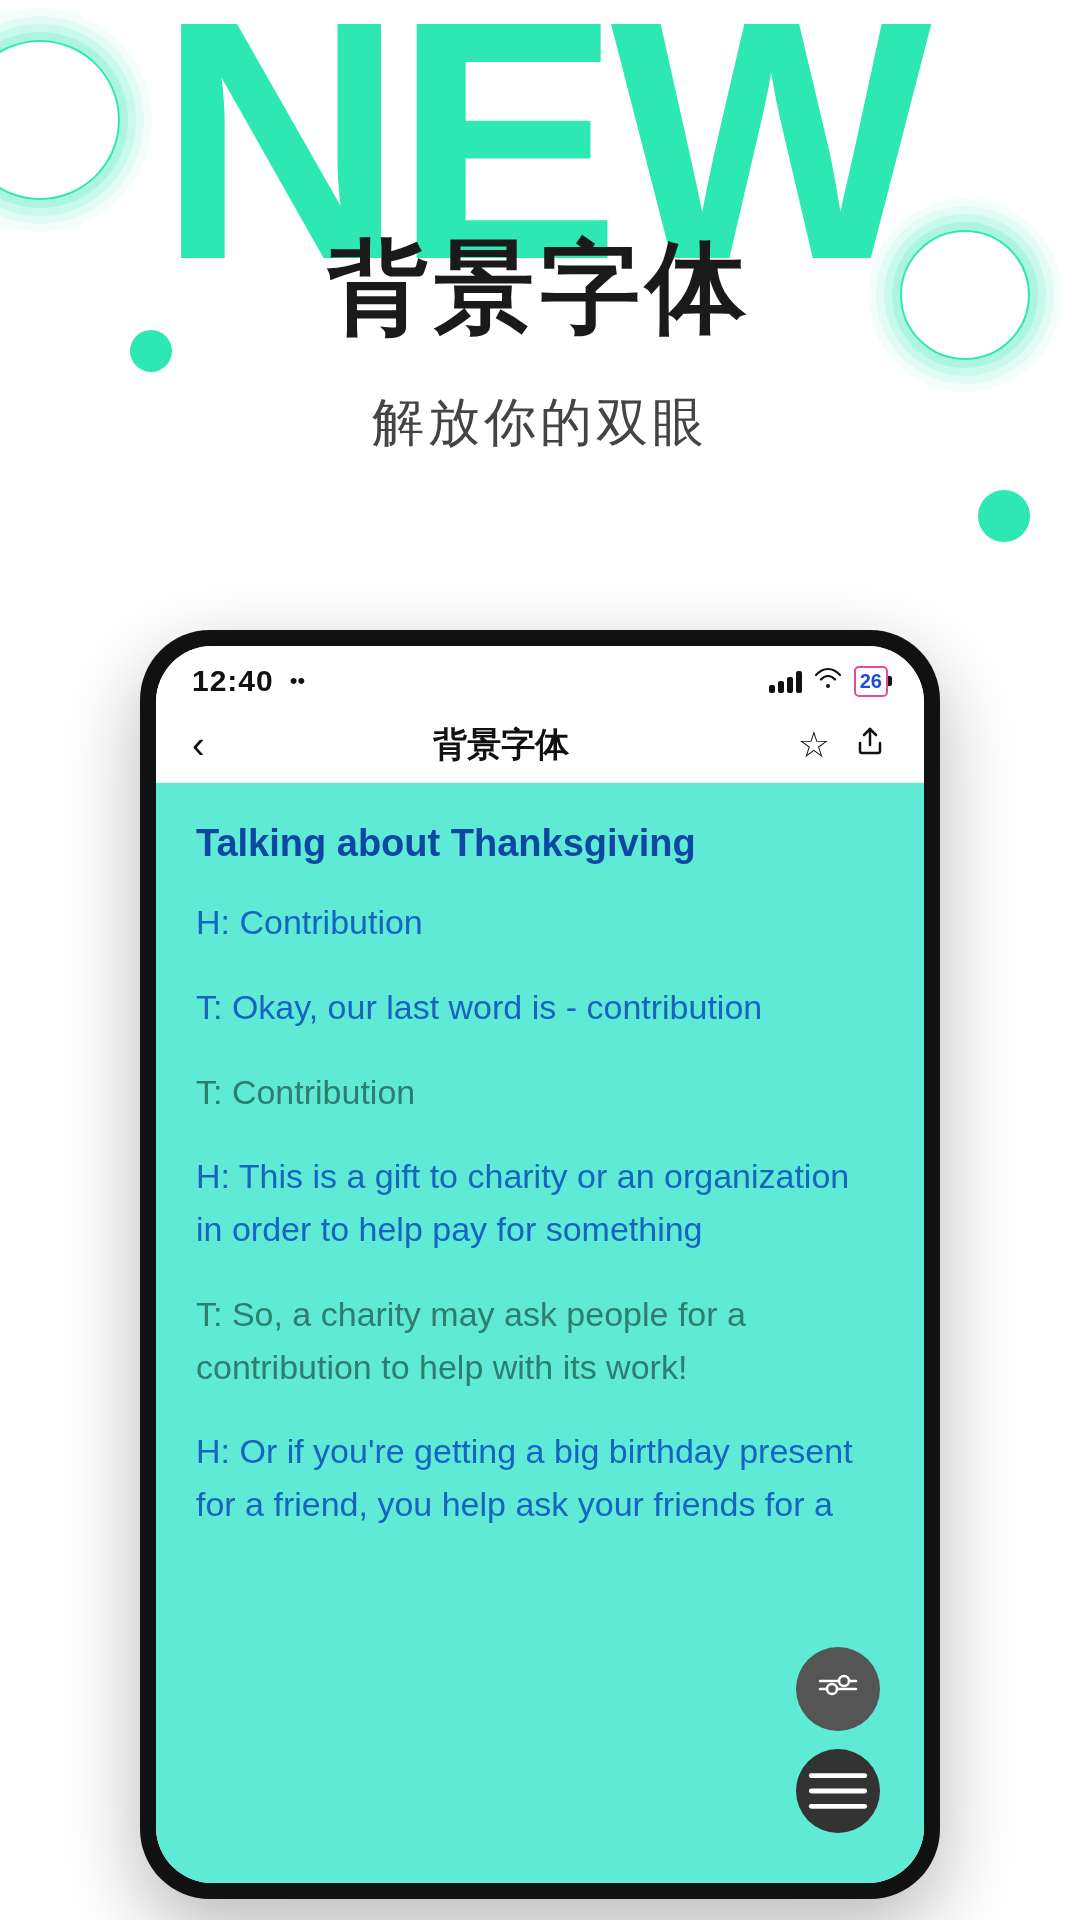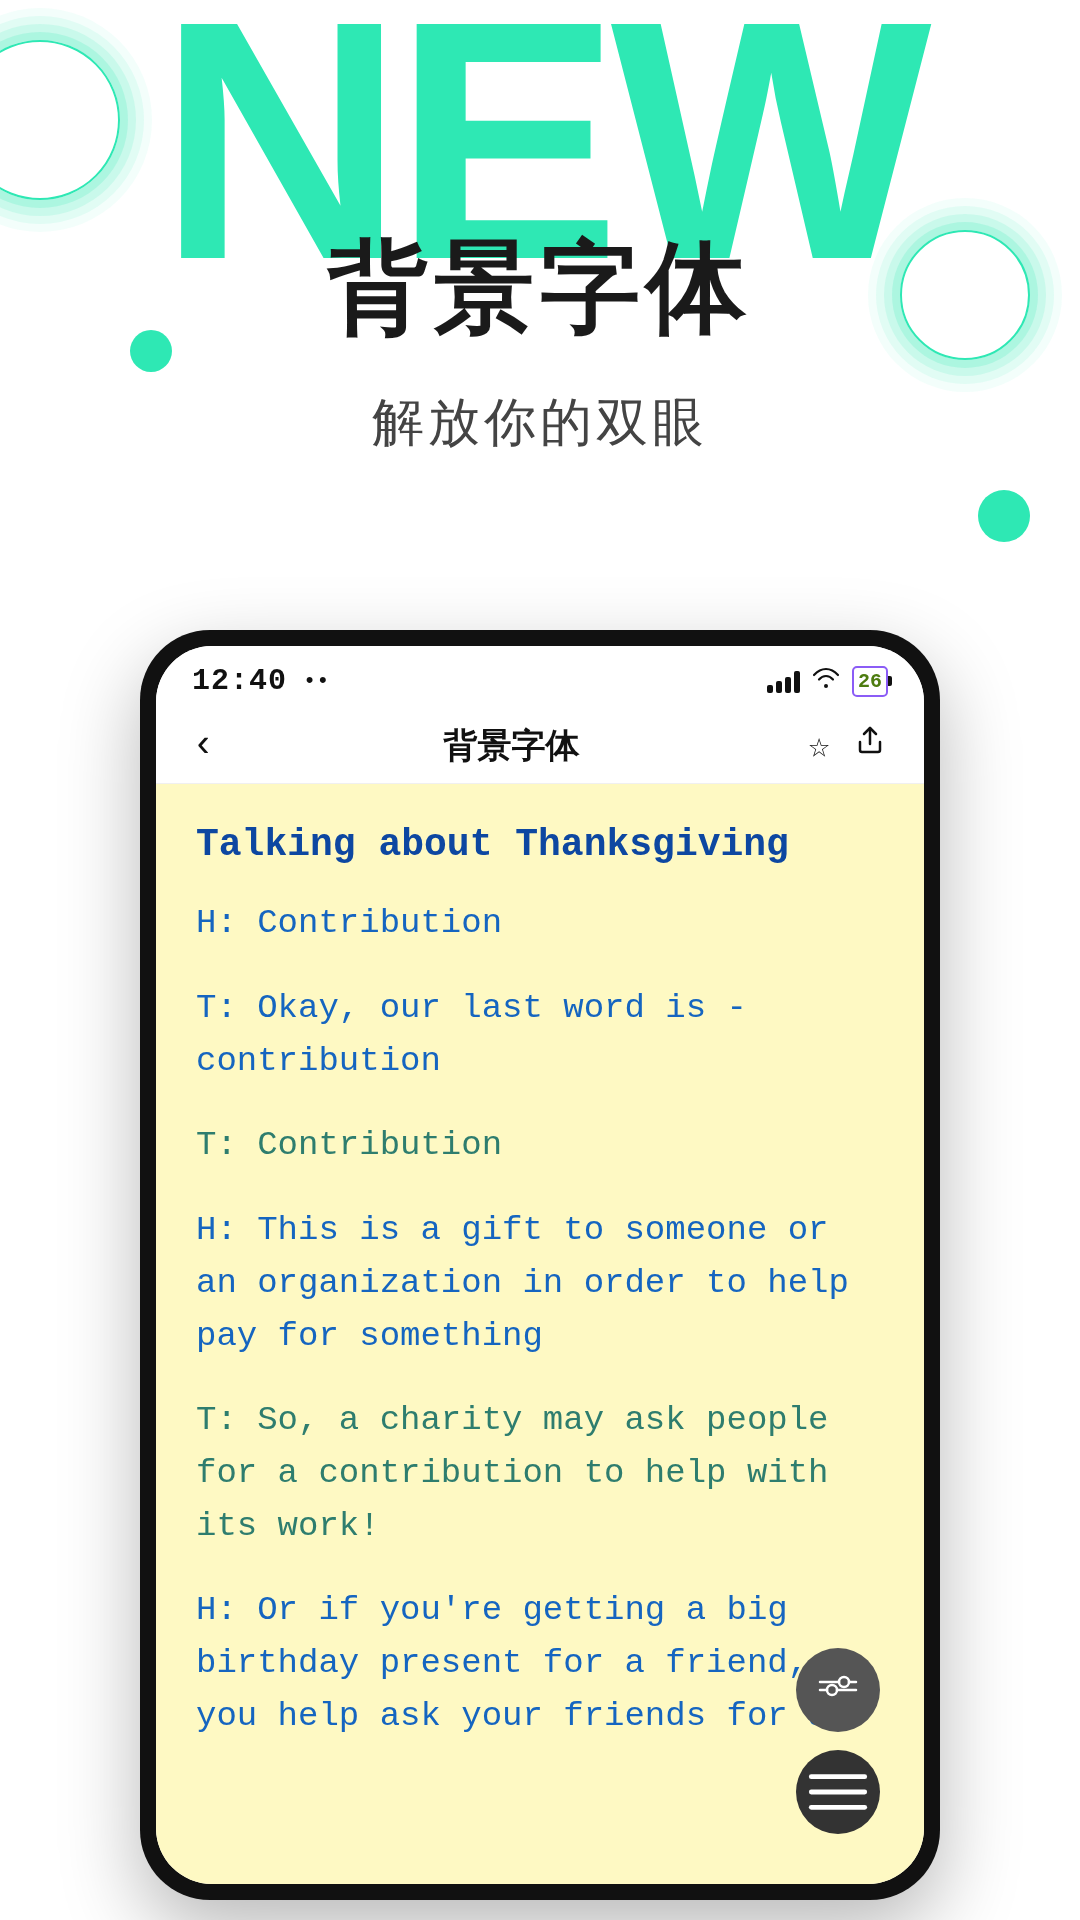--- a/index.html
+++ b/index.html
@@ -98,21 +98,20 @@
       letter-spacing: 4px;
       text-align: right;
     }
 
     
     .phone-wrap {
       position: relative;
       width: 800px;
       margin: 0 auto;
       margin-top: 10px;
-      font-family: Liberation Mono, monospace;
     }
 
     .phone-outer {
       background: #111;
       border-radius: 70px;
       padding: 16px;
       box-shadow: 0 30px 80px rgba(0,0,0,0.28);
     }
 
     .phone-screen {
@@ -163,26 +162,26 @@
     .signal-bars span:nth-child(2) { height: 12px; }
     .signal-bars span:nth-child(3) { height: 16px; }
     .signal-bars span:nth-child(4) { height: 22px; }
     .wifi-icon {
       font-size: 24px;
       color: #111;
     }
     .battery-box {
       display: flex;
       align-items: center;
-      border: 2px solid #8b5cf6;
+      border: 2px solid #ec4899;
       border-radius: 5px;
       padding: 2px 4px;
       font-size: 20px;
       font-weight: 600;
-      color: #4d7c0f;
+      color: #1d4ed8;
       position: relative;
     }
     .battery-box::after {
       content: '';
       position: absolute;
       right: -6px;
       top: 50%;
       transform: translateY(-50%);
       width: 4px;
       height: 10px;
@@ -214,21 +213,21 @@
       align-items: center;
       gap: 22px;
     }
     .nav-star, .nav-share {
       font-size: 36px;
       color: #111;
     }
 
     
     .content-area {
-      background: #fef9c3;
+      background: #5eead4;
       padding: 36px 40px 30px 40px;
       min-height: 1100px;
     }
 
     .lesson-title {
       font-size: 38px;
       font-weight: 700;
       color: #0d47a1;
       margin-bottom: 28px;
       line-height: 1.3;
@@ -340,21 +339,21 @@
         </div>
       </div>
 
       <div class="content-area">
 
         <div class="lesson-title">Talking about Thanksgiving</div>
 
         <div class="dialogue-line">H: Contribution</div>
         <div class="dialogue-line">T: Okay, our last word is - contribution</div>
         <div class="dialogue-line teal">T: Contribution</div>
-        <div class="dialogue-line">H: This is a gift to someone or an organization in order to help pay for something</div>
+        <div class="dialogue-line">H: This is a gift to charity or an organization in order to help pay for something</div>
         <div class="dialogue-line teal">T: So, a charity may ask people for a contribution to help with its work!</div>
         <div class="dialogue-line">H: Or if you're getting a big birthday present for a friend, you help ask your friends for a</div>
 
         <div class="fab-container">
           <div class="fab-btn">
             <svg viewBox="0 0 44 44">
               <circle cx="16" cy="22" r="5" stroke="#fff" stroke-width="2.5" fill="none"></circle>
               <circle cx="28" cy="14" r="5" stroke="#fff" stroke-width="2.5" fill="none"></circle>
               <line x1="4" y1="22" x2="11" y2="22" stroke="#fff" stroke-width="2.5" stroke-linecap="round"></line>
               <line x1="21" y1="22" x2="40" y2="22" stroke="#fff" stroke-width="2.5" stroke-linecap="round"></line>

